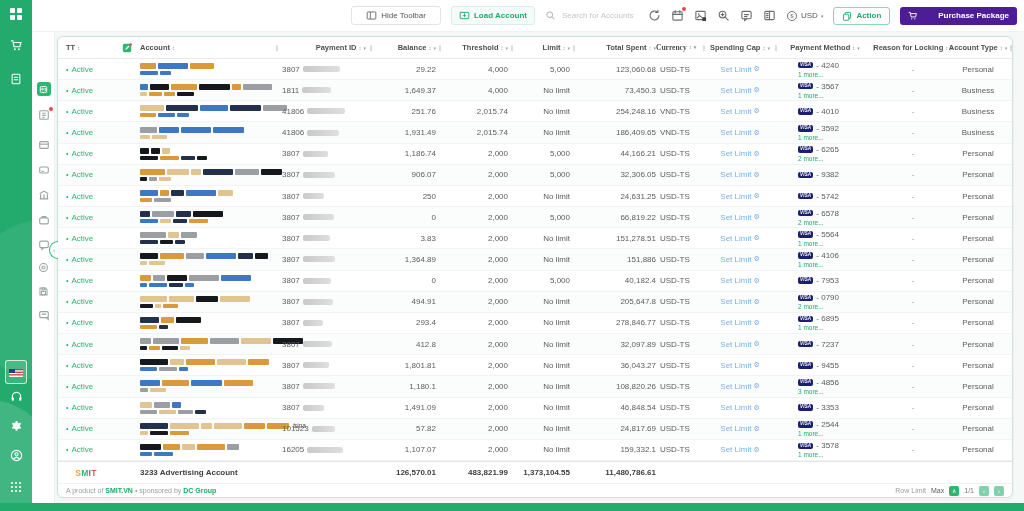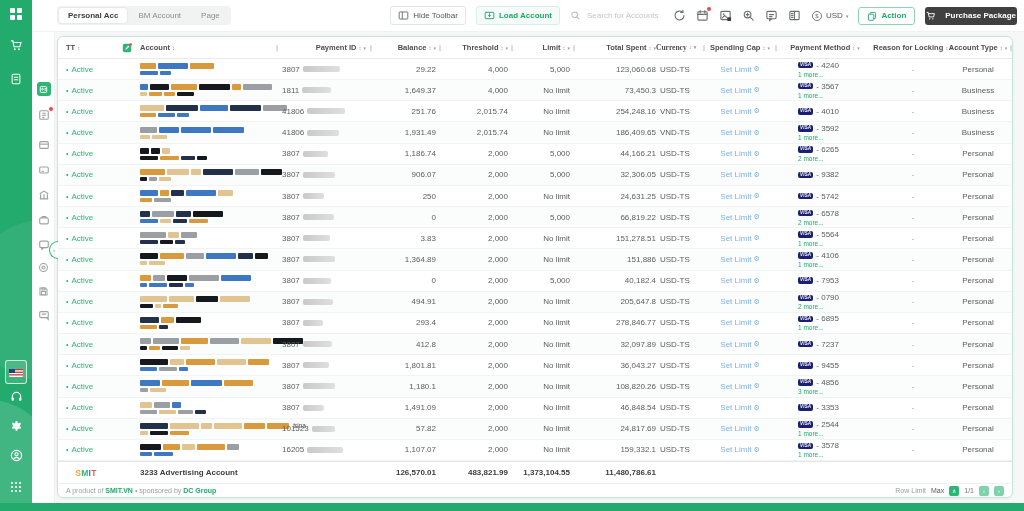--- a/index.html
+++ b/index.html
@@ -23,36 +23,36 @@
   .actbtn{width:14px;height:14px;border-radius:3px;background:#2bb673;display:flex;align-items:center;justify-content:center;}
   .badge{position:absolute;right:1px;top:-3px;width:6px;height:6px;border-radius:50%;background:#e5484d;border:1px solid #fff;}
 
   
   .topbar{position:absolute;left:32px;top:0;right:0;height:32px;background:#fff;border-bottom:1px solid #eef2f0;
           display:flex;align-items:center;}
   .tabs{margin-left:25px;background:#f1f3f2;border-radius:4px;padding:2px;display:flex;gap:2px;}
   .tab{font-size:8px;color:#8a8f8c;padding:3px 9px;border-radius:3px;cursor:pointer;white-space:nowrap;}
   .tab.active{background:#fff;color:#3b3e3c;box-shadow:0 0 2px rgba(0,0,0,.15);font-weight:bold;}
   .tools{margin-left:auto;display:flex;align-items:center;gap:10px;padding-right:7px;}
-  .btn-outline{display:flex;align-items:center;gap:4px;border:1px solid #e2e5e3;border-radius:3px;padding:3px 7px;
+  .btn-outline{display:flex;align-items:center;gap:4px;border:1px solid #e2e5e3;border-radius:3px;padding:3px 14px;
                font-size:8px;color:#555;background:#fff;cursor:pointer;white-space:nowrap;}
   .btn-load{display:flex;align-items:center;gap:4px;font-size:8px;color:#21a96b;font-weight:bold;border:1px solid #d9efe5;
             background:#f4fbf8;border-radius:3px;padding:3px 7px;cursor:pointer;white-space:nowrap;}
   .search{display:flex;align-items:center;gap:4px;}
   .search input{border:none;outline:none;font-size:8px;width:78px;color:#333;background:transparent;
                 font-family:"Liberation Sans","DejaVu Sans",sans-serif;}
   .search input::placeholder{color:#c3c7c5;}
   .tbi{position:relative;display:flex;cursor:pointer;}
   .red-dot{position:absolute;right:-2px;top:-2px;width:4px;height:4px;border-radius:50%;background:#e5484d;}
   .cur{display:flex;align-items:center;gap:3px;font-size:8px;color:#555;cursor:pointer;white-space:nowrap;}
   .caret{font-size:5px;color:#8a8f8c;}
   .btn-action{display:flex;align-items:center;gap:4px;border:1px solid #8fd4b4;color:#21a96b;font-size:8px;font-weight:bold;
               border-radius:3px;padding:3px 8px;background:#fff;cursor:pointer;white-space:nowrap;}
-  .btn-purchase{display:flex;align-items:center;gap:9px;background:#404040;color:#fff;font-size:8px;font-weight:bold;
-                border-radius:3px;padding:4px 1px;cursor:pointer;white-space:nowrap;}
+  .btn-purchase{display:flex;align-items:center;gap:20px;background:#4c1d95;color:#fff;font-size:8px;font-weight:bold;
+                border-radius:3px;padding:4px 8px;cursor:pointer;white-space:nowrap;}
 
   
   .card{position:absolute;left:57px;top:36px;width:956px;height:462px;background:#fff;
         border:1px solid #c9e5d7;border-radius:6px;box-shadow:0 1px 3px rgba(0,0,0,.05);}
   .grid{display:grid;align-items:center;
         grid-template-columns:56px 26px 132px 10px 84px 10px 60px 8px 64px 8px 54px 8px 78px 44px 8px 64px 8px 90px 8px 70px 60px 6px;}
   .grid>*{min-width:0;}
   .thead{height:22px;border-bottom:1px solid #e8ebe9;}
   .hc{font-size:7.5px;color:#4c4f4d;font-weight:bold;display:flex;align-items:center;gap:2px;white-space:nowrap;cursor:pointer;}
   .hc.hwrap{white-space:normal;line-height:1.05;font-family:Liberation Serif, serif;}
@@ -240,25 +240,20 @@
     </div>
     <div class="sbw-ic" style="top:309px">
       <svg width="12" height="12" viewBox="0 0 14 14" fill="none" stroke="#9aa5a0" stroke-width="1.3">
           <rect x="2" y="3" width="10" height="7" rx="1.5"></rect>
           <path d="M4.5 6h5M10 10l2 2v-2"></path>
         </svg>
     </div>
   </div>
 
   <div class="topbar">
-    <div class="tabs">
-      <span class="tab active">Personal Acc</span>
-      <span class="tab">BM Account</span>
-      <span class="tab">Page</span>
-    </div>
     <div class="tools">
       <span class="btn-outline">
         <svg width="11" height="11" viewBox="0 0 14 14" fill="none" stroke="#6b706d" stroke-width="1.2">
             <rect x="1.5" y="2.5" width="11" height="9" rx="1"></rect>
             <path d="M5.5 2.5v9"></path>
           </svg>
         <span>Hide Toolbar</span>
       </span>
       <span class="btn-load">
         <svg width="11" height="11" viewBox="0 0 14 14" fill="none" stroke="#21a96b" stroke-width="1.2" stroke-linecap="round">

